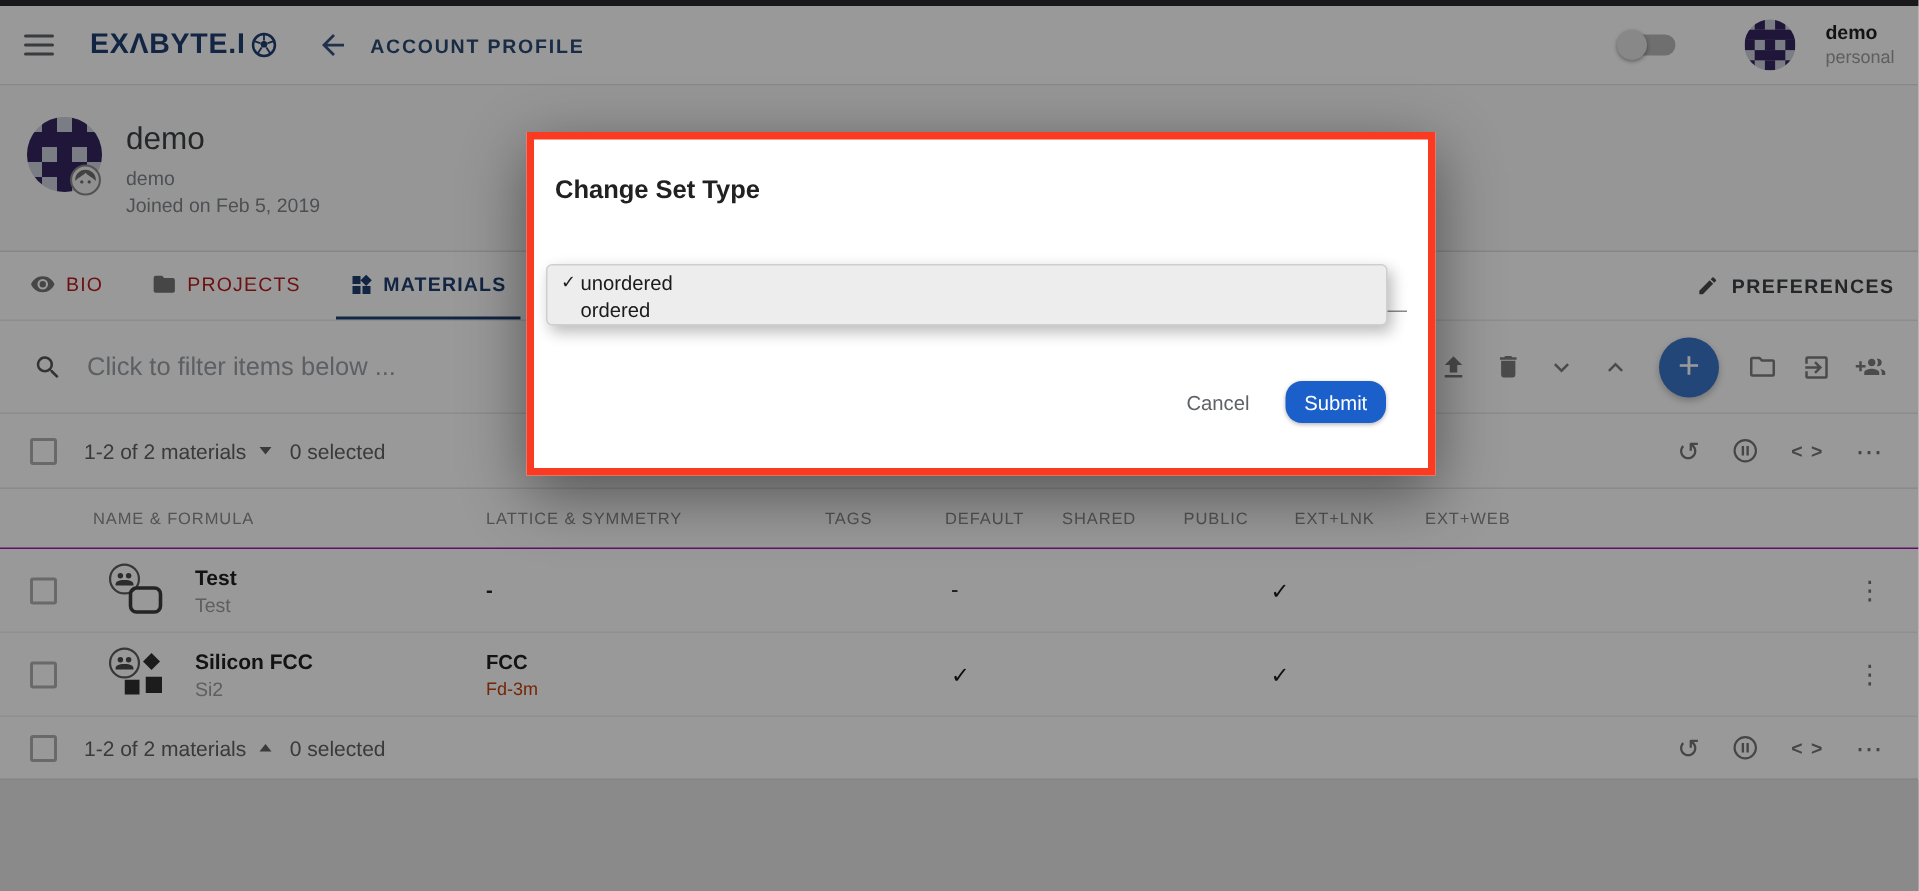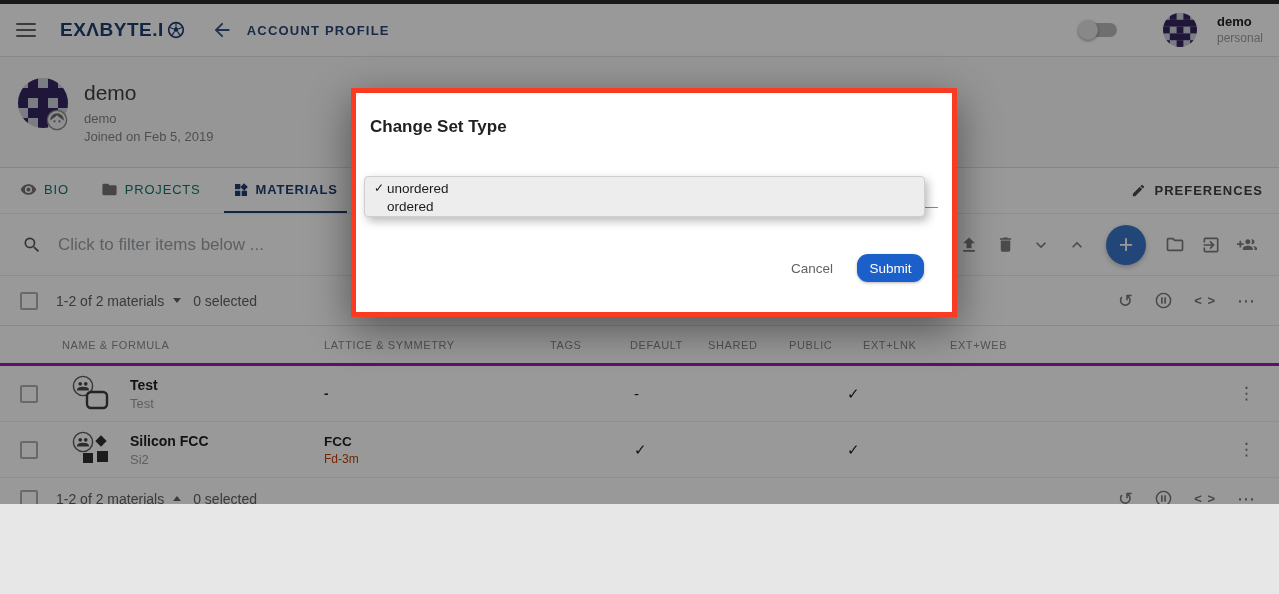--- a/index.html
+++ b/index.html
@@ -2,21 +2,21 @@
 <html style="--brand-navy: #1f3f70; --accent-blue: #3a76c9; --submit-blue: #1b60ca; --modal-border-red: #fb3a22; --topstrip: #2a2a2e;"><head>
 <meta charset="utf-8">
 <style>
   :root{
     --brand-navy:#1f3f70; --accent-blue:#3a76c9; --submit-blue:#1b60ca;
     --modal-border-red:#fb3a22; --topstrip:#2a2a2e;
   }
   *{box-sizing:border-box;margin:0;padding:0}
   html,body{width:1279px;height:594px;overflow:hidden}
   body{font-family:"Liberation Sans",sans-serif;background:#e7e7e7;position:relative}
-  .screen{position:relative;width:1279px;height:504px;overflow:hidden}
+  .screen{position:relative;width:1279px;height:594px;overflow:hidden}
 
   .topstrip{height:4px;background:var(--topstrip)}
   .topbar{height:53px;background:#fff;border-bottom:1px solid #e3e3e3;display:flex;align-items:center;padding:0 16px}
   .hamburger{width:20px;cursor:pointer}
   .hamburger div{height:2px;background:#5f6368;margin:4px 0;border-radius:1px}
   .logo{margin-left:24px;display:flex;align-items:center;gap:3px;font-size:19px;font-weight:bold;letter-spacing:.5px;color:var(--brand-navy)}
   .backbtn{margin-left:26px;display:flex;align-items:center}
   .tb-title{margin-left:14px;font-size:13px;font-weight:700;letter-spacing:1.2px;color:#2c4a74}
   .tb-right{margin-left:auto;display:flex;align-items:center;gap:20px}
   .toggle{position:relative;width:36px;height:14px;background:#b9b9b9;border-radius:7px;margin-right:26px}
@@ -28,21 +28,21 @@
 
   .profile{height:111px;background:#fbfbfb;border-bottom:1px solid #e0e0e0;position:relative}
   .avatar-lg{position:absolute;left:18px;top:21px;width:50px;height:50px;border-radius:50%;overflow:hidden;background:#cdd0da}
   .face-badge{position:absolute;left:46px;top:52px;width:22px;height:22px;border-radius:50%}
   .profile-text{position:absolute;left:84px;top:24px}
   .profile-name{font-size:21px;font-weight:500;color:#3d4043}
   .profile-sub{font-size:13px;color:#80868b;margin-top:6px}
   .profile-joined{font-size:13px;color:#80868b;margin-top:3px}
 
   .tabs{height:46px;background:#fff;border-bottom:1px solid #ebebeb;display:flex;align-items:stretch;padding-left:11px}
-  .tab{display:flex;align-items:center;gap:7px;padding:0 9px;margin-right:14px;font-size:13px;letter-spacing:.8px;color:#0f766e;font-weight:500;cursor:pointer;border-bottom:2px solid transparent}
+  .tab{display:flex;align-items:center;gap:7px;padding:0 9px;margin-right:14px;font-size:13px;letter-spacing:.8px;color:#b91c1c;font-weight:500;cursor:pointer;border-bottom:2px solid transparent}
   .tab.active{color:var(--brand-navy);font-weight:700;border-bottom-color:var(--brand-navy)}
   .preferences{margin-left:auto;margin-right:16px;display:flex;align-items:center;gap:8px;font-size:13px;font-weight:600;letter-spacing:1px;color:#3c4043;cursor:pointer}
 
   .filterbar{height:62px;background:#fff;border-bottom:1px solid #eaeaea;display:flex;align-items:center;padding:0 22px;gap:16px}
   .filterbar input{flex:1;border:none;outline:none;font-size:17px;color:#333;background:transparent;font-family:"Liberation Sans",sans-serif}
   .filterbar input::placeholder{color:#9aa0a6}
   .toolbar{display:flex;align-items:center;gap:16px;color:#7d7d7d}
   .tbicon{width:20px;height:20px;display:flex;align-items:center;justify-content:center;cursor:pointer}
   .fab{width:40px;height:40px;border-radius:50%;background:var(--accent-blue);color:#fff;font-size:25px;font-weight:400;display:flex;align-items:center;justify-content:center;margin:0 3px;cursor:pointer;box-shadow:0 2px 5px rgba(0,0,0,.25)}
 
@@ -51,21 +51,21 @@
   .checkbox{width:18px;height:18px;border:2px solid #b0b0b0;border-radius:2px;background:transparent;cursor:pointer;flex:none}
   .sel-group{display:flex;align-items:center;gap:9px;margin-left:18px;cursor:pointer}
   .caret-down{width:0;height:0;border-left:4px solid transparent;border-right:4px solid transparent;border-top:5px solid #616161}
   .caret-up{width:0;height:0;border-left:4px solid transparent;border-right:4px solid transparent;border-bottom:5px solid #616161}
   .sel-count{margin-left:12px}
   .sel-icons{margin-left:auto;display:flex;align-items:center;gap:21px;color:#757575}
   .sel-icons .glyph{font-size:18px;cursor:pointer;line-height:1}
   .sel-icons .codeic{font-size:13px;font-weight:700;letter-spacing:1px;cursor:pointer}
 
   .grid{display:grid;grid-template-columns:56px 268px 226px 80px 78px 81px 74px 87px 90px 1fr;align-items:center;background:#fff}
-  .thead{height:40px;border-bottom:3px solid #a21caf;font-size:11px;color:#8a8a8a;letter-spacing:.6px}
+  .thead{height:40px;border-bottom:1px solid #a21caf;font-size:11px;color:#8a8a8a;letter-spacing:.6px}
   .thead .c1{padding-left:6px}
   .trow{height:56px;border-bottom:1px solid #efefef}
   .trow .checkbox{margin-left:20px}
   .namecell{display:flex;align-items:center;gap:18px;padding-left:16px}
   .thumb{width:40px;height:38px;position:relative;flex:none}
   .row-name{font-size:14px;font-weight:700;color:#212121}
   .row-sub{font-size:13px;color:#9e9e9e;margin-top:3px}
   .lat-main{font-size:13.5px;font-weight:700;color:#212121}
   .lat-sub{font-size:12px;color:#c2410c;margin-top:3px}
   .cellmark{font-size:15px;color:#1b1b1b;padding-left:4px}

